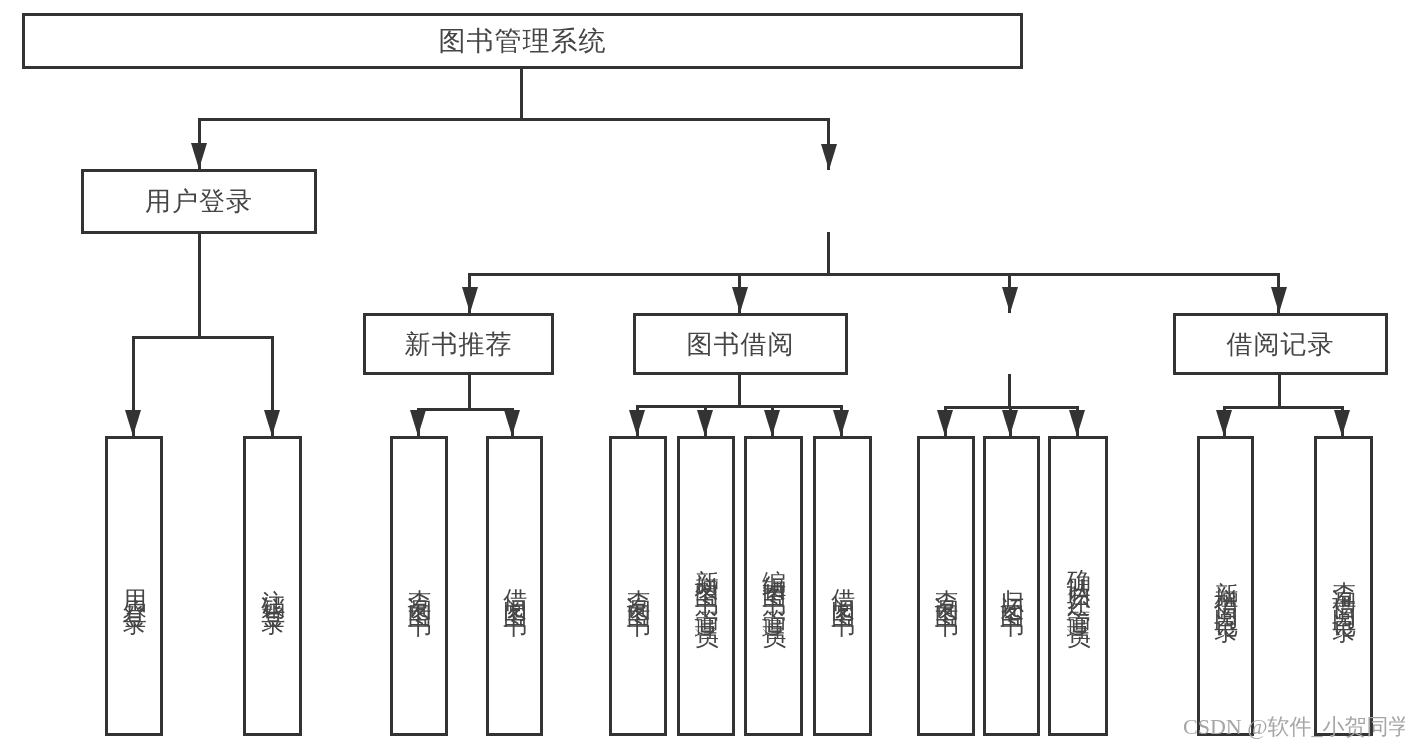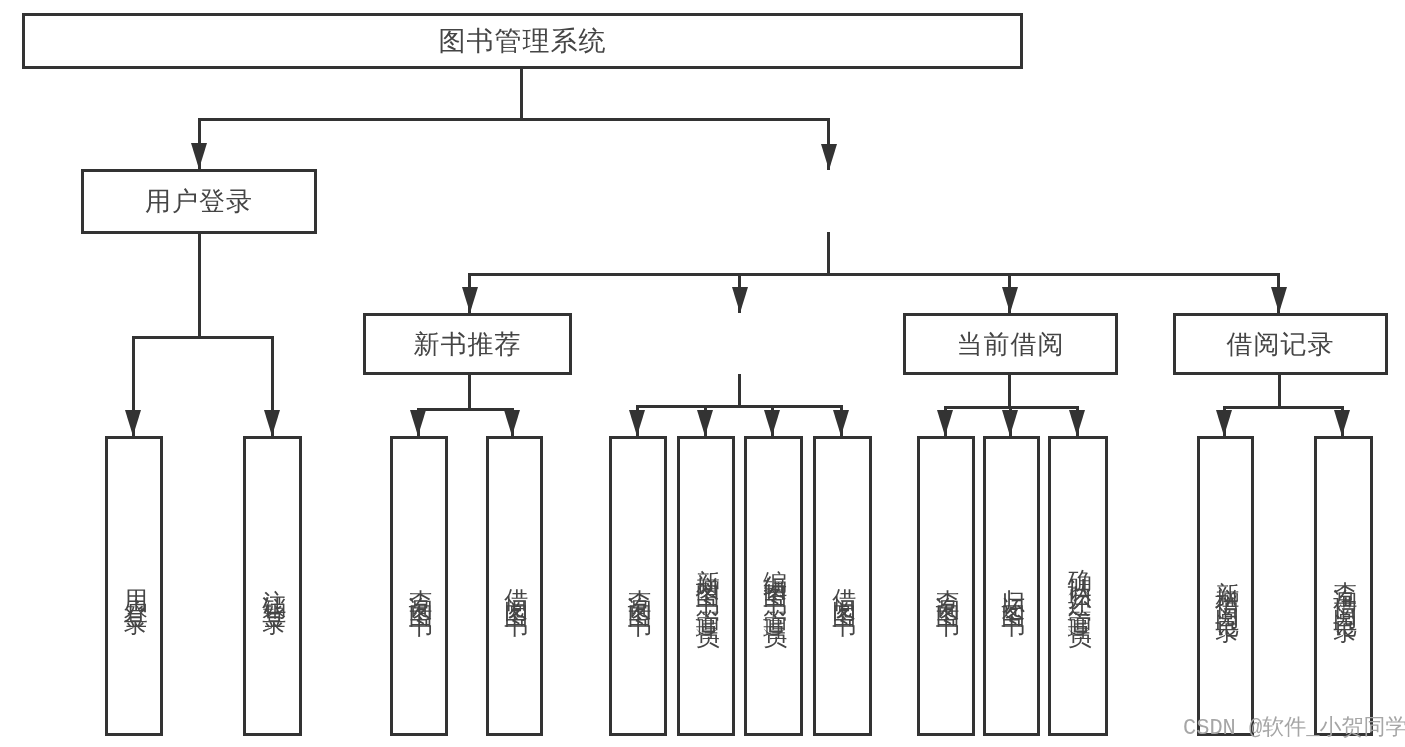--- a/index.html
+++ b/index.html
@@ -6,21 +6,21 @@
     --line:#333333;
     --text:#454545;
     --watermark:#a6a6a6;
     --background:#ffffff;
   }
   html,body{margin:0;padding:0;background:var(--background);}
   .stage{
     position:relative;
     width:1405px;height:747px;
     background:var(--background);
-    font-family:Liberation Mono, monospace;
+    font-family:Liberation Serif, serif;
     overflow:hidden;
     text-align:center;
   }
   .vl{position:absolute;width:3px;background:var(--line);}
   .hl{position:absolute;height:3px;background:var(--line);}
   .ah{
     position:absolute;width:0;height:0;
     border-left:8px solid transparent;
     border-right:8px solid transparent;
     border-top:26px solid var(--line);
@@ -90,25 +90,25 @@
   <div class="vl" style="left:1341px;top:406px;height:30px"></div>
 
   <div class="node root" style="left:22px;top:13px;width:1001px;height:56px">
     <span>图书管理系统</span>
   </div>
 
   <div class="node lvl" style="left:81px;top:169px;width:236px;height:65px">
     <span>用户登录</span>
   </div>
 
-  <div class="node lvl" style="left:363px;top:313px;width:209px;height:62px">
+  <div class="node lvl" style="left:363px;top:313px;width:191px;height:62px">
     <span>新书推荐</span>
   </div>
-  <div class="node lvl" style="left:903px;top:313px;width:215px;height:62px">
-    <span>当前借阅</span>
+  <div class="node lvl" style="left:633px;top:313px;width:215px;height:62px">
+    <span>图书借阅</span>
   </div>
   <div class="node lvl" style="left:1173px;top:313px;width:215px;height:62px">
     <span>借阅记录</span>
   </div>
 
   <div class="node leaf" style="left:105px;top:436px;width:58px;height:300px">
     <span>用户登录</span>
   </div>
   <div class="node leaf" style="left:243px;top:436px;width:59px;height:300px">
     <span>注销登录</span>

